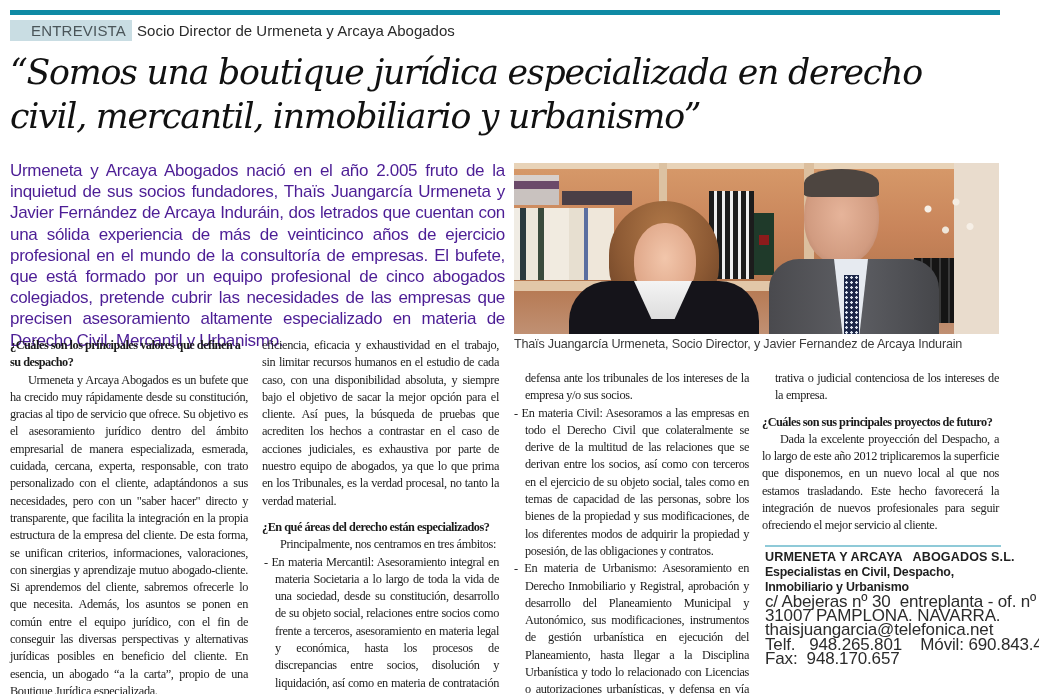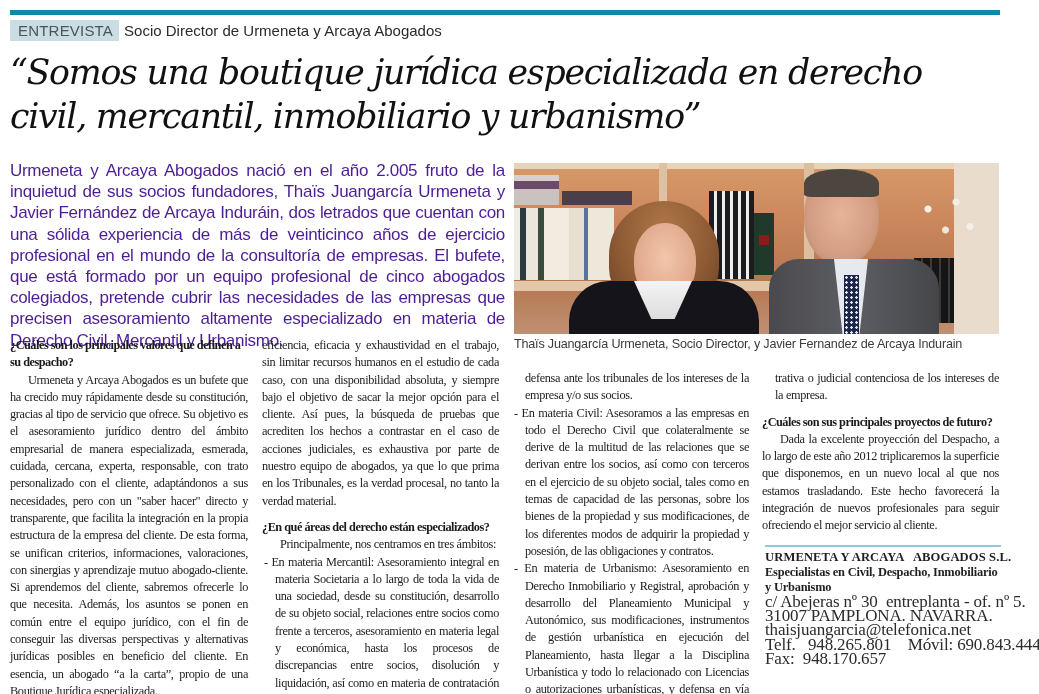--- a/index.html
+++ b/index.html
@@ -3,21 +3,21 @@
 <meta charset="utf-8">
 <style>
   * { box-sizing: border-box; margin: 0; padding: 0; }
   html, body { width: 1039px; height: 694px; background: #ffffff; overflow: hidden; }
   body { position: relative; color: #1d1d1b; }
 
   .top-rule { position: absolute; left: 10px; top: 10px; width: 990px; height: 5px; background: #0f8aa4; }
 
   .kicker { position: absolute; left: 10px; top: 19px; height: 22px; display: flex; align-items: center;
             font-family: "Liberation Sans", sans-serif; font-size: 15px; white-space: nowrap; }
-  .kicker-tag { background: #c9dde3; color: #4a5559; padding: 2px 6px 2px 8px; letter-spacing: 0.2px; }
+  .kicker-tag { background: #c9dde3; color: #4a5559; padding: 2px 6px 2px 21px; letter-spacing: 0.2px; }
   .kicker-name { font-weight: bold; color: #1d1d1b; margin-left: 6px; letter-spacing: -0.1px; }
   .kicker-role { color: #2b2b2b; margin-left: 5px; }
 
   .headline { position: absolute; left: 10px; top: 50px; width: 1000px;
               font-family: "DejaVu Serif", serif; font-style: italic; font-size: 36px; line-height: 44px;
               color: #111; letter-spacing: -1.3px; font-weight: normal; transform: scaleX(0.965); transform-origin: left; }
 
   .lead { position: absolute; left: 10px; top: 160px; width: 495px;
           font-family: Liberation Sans, sans-serif; font-size: 17px; line-height: 21.2px; color: #4c1d95;
           text-align: justify; letter-spacing: -0.3px; }
@@ -37,21 +37,21 @@
   .col .bullet { padding-left: 13px; text-indent: -11px; }
   .col .cont { padding-left: 13px; }
   .gap { height: 9px; }
 
   .col1 { left: 10px; top: 337px; width: 238px; }
   .col2 { left: 262px; top: 337px; width: 237px; }
   .col3 { left: 512px; top: 370px; width: 237px; }
   .col4 { left: 762px; top: 370px; width: 237px; }
 
   .contact { position: absolute; left: 765px; top: 545px; width: 236px;
-             font-family: Liberation Serif, serif; color: #1f1f1f; }
+             font-family: Liberation Sans, sans-serif; color: #1f1f1f; }
   .contact-rule { height: 2px; background: #8fcad8; margin-bottom: 3px; }
   .contact-firm { font-weight: bold; font-size: 12.6px; line-height: 15px; letter-spacing: 0.1px; white-space: pre; }
   .contact-spec { font-weight: bold; font-size: 12.4px; line-height: 15px; letter-spacing: -0.2px; }
   .contact-line { font-size: 17px; line-height: 14.2px; color: #2b2b2b; letter-spacing: -0.15px; white-space: pre; }
 </style>
 </head>
 <body>
 
 <div class="top-rule"></div>
 

